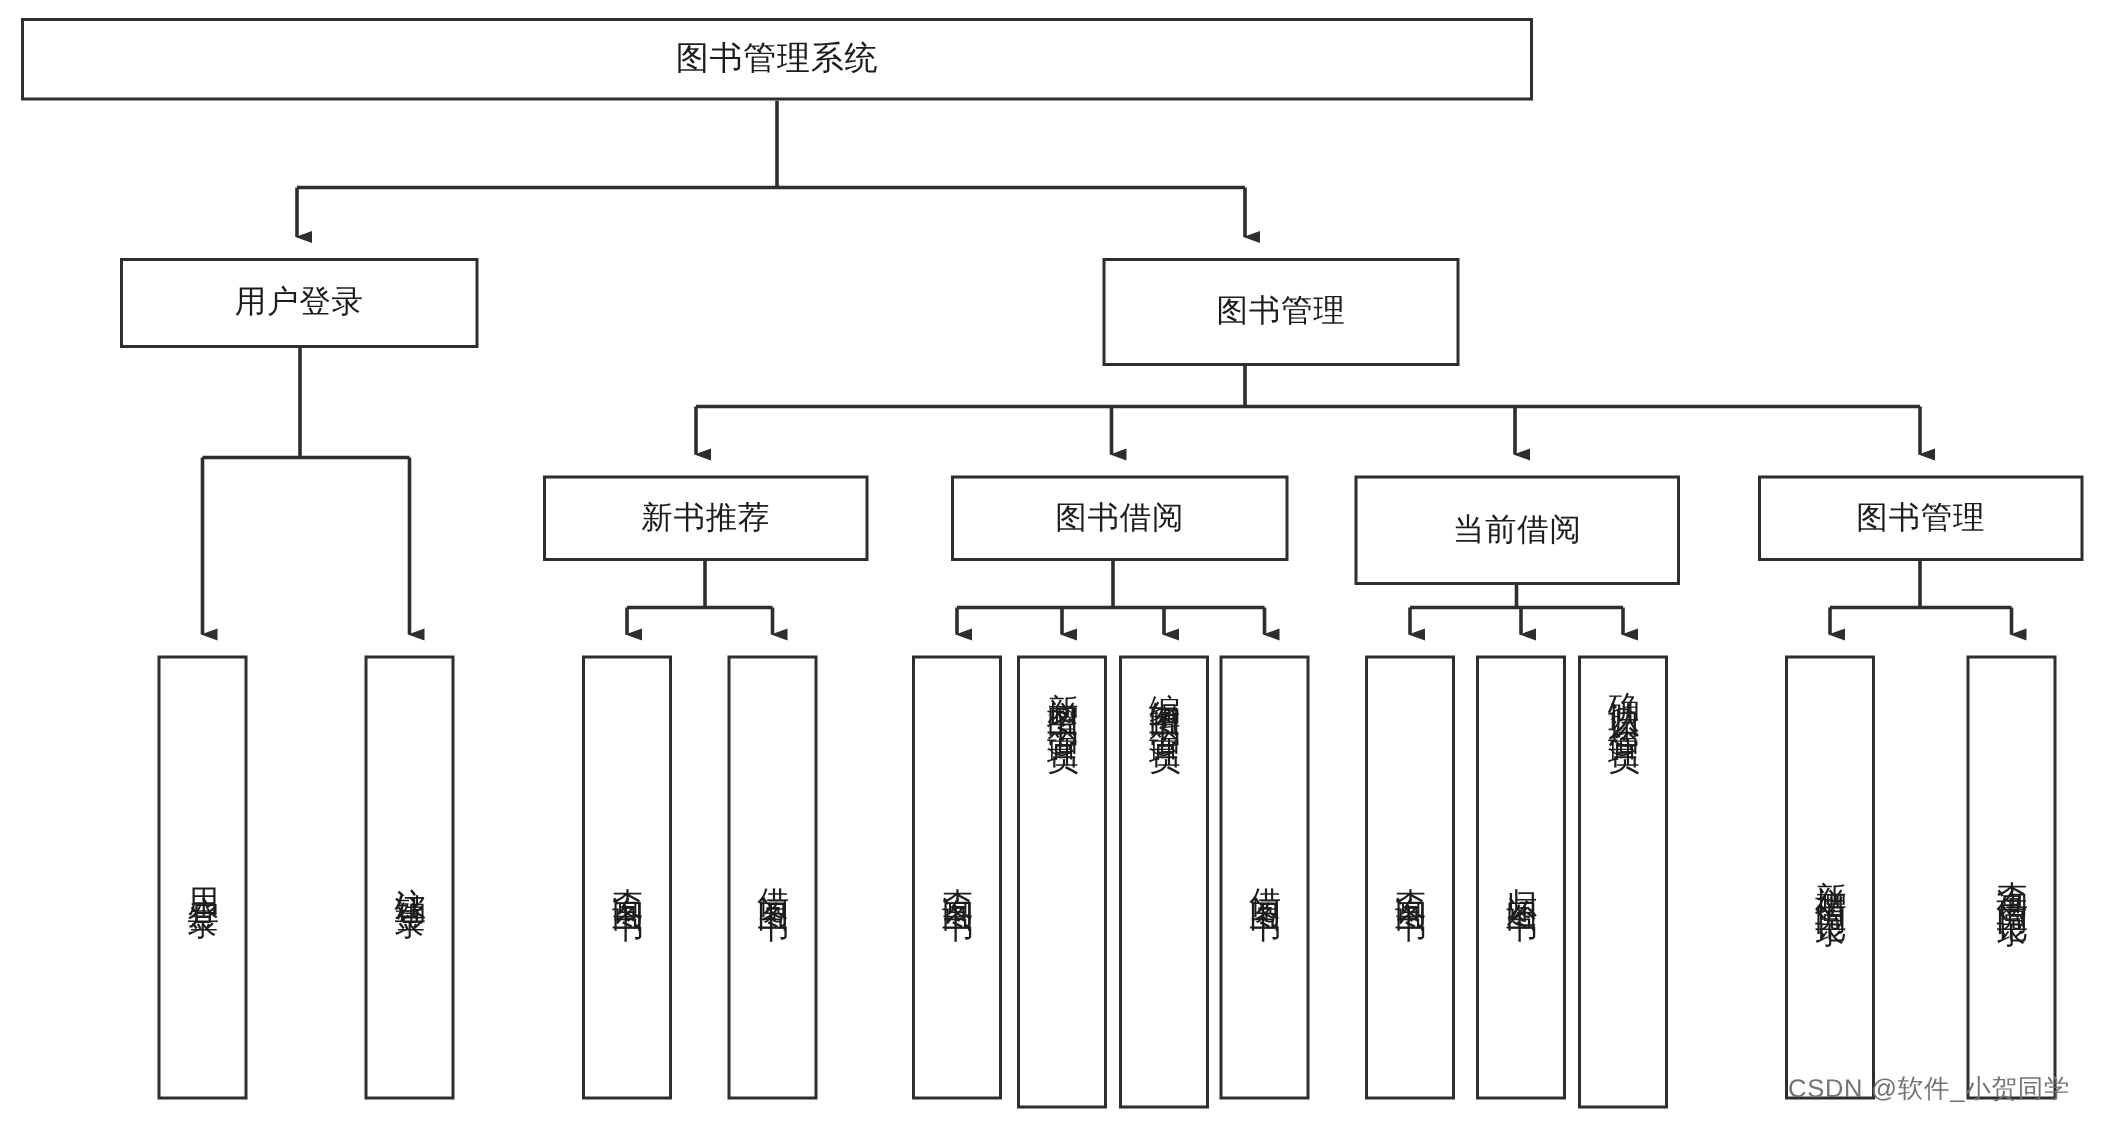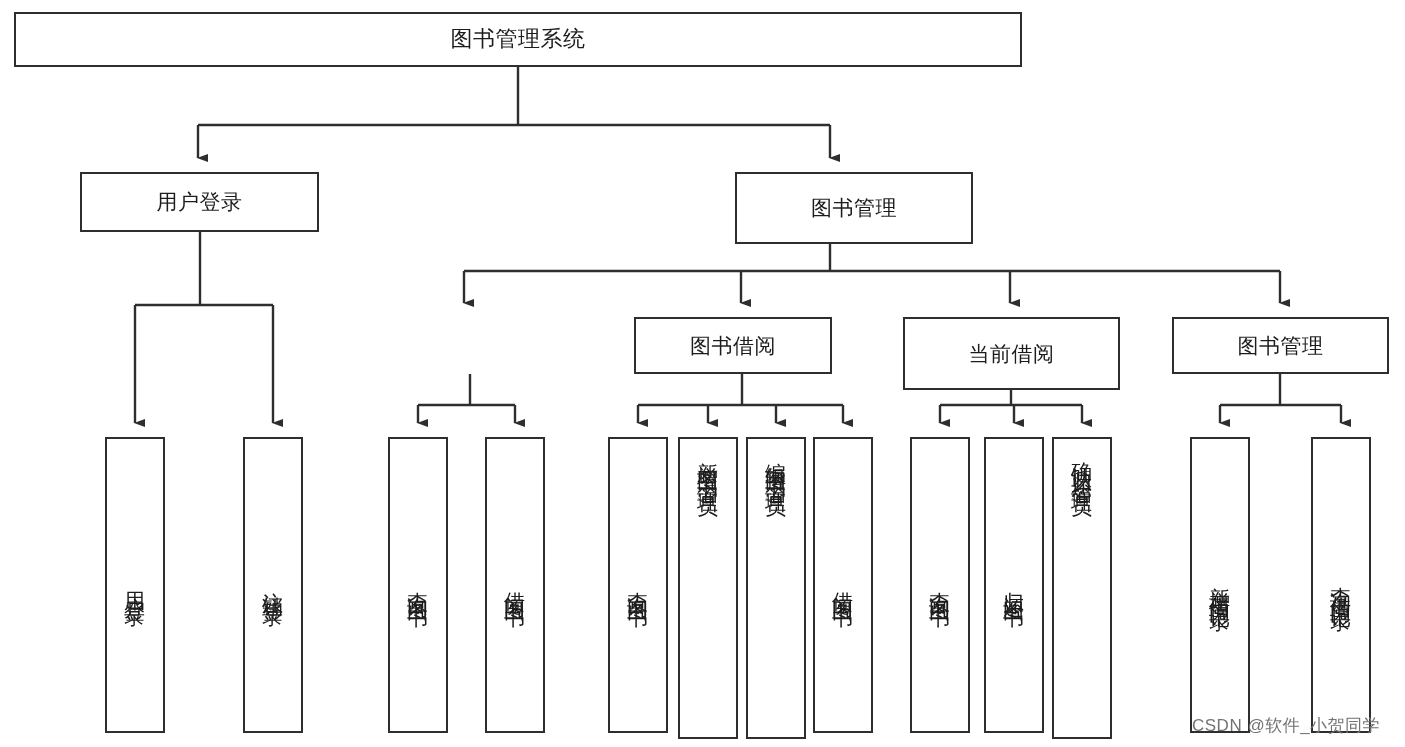--- a/index.html
+++ b/index.html
@@ -133,21 +133,24 @@
     <span class="label">图书管理系统</span>
   </div>
 
   <div class="node horiz" style="left: 80px; top: 172px; width: 239px; height: 60px;">
     <span class="label">用户登录</span>
   </div>
   <div class="node horiz" style="left: 711px; top: 172px; width: 238px; height: 72px; margin-left: 24px;">
     <span class="label">图书管理</span>
   </div>
 
-  <div class="node horiz" style="left: 634px; top: 317px; width: 198px; height: 57px;">
+  <div class="node horiz" style="left: 362px; top: 317px; width: 217px; height: 57px;">
+    <span class="label">新书推荐</span>
+  </div>
+  <div class="node horiz" style="left: 634px; top: 317px; width: 225px; height: 57px;">
     <span class="label">图书借阅</span>
   </div>
   <div class="node horiz" style="left: 903px; top: 317px; width: 217px; height: 73px;">
     <span class="label">当前借阅</span>
   </div>
   <div class="node horiz" style="left: 1172px; top: 317px; width: 217px; height: 57px;">
     <span class="label">图书管理</span>
   </div>
 
   <div class="node vert centered" style="left: 105px; top: 437px; width: 60px; height: 296px;">

